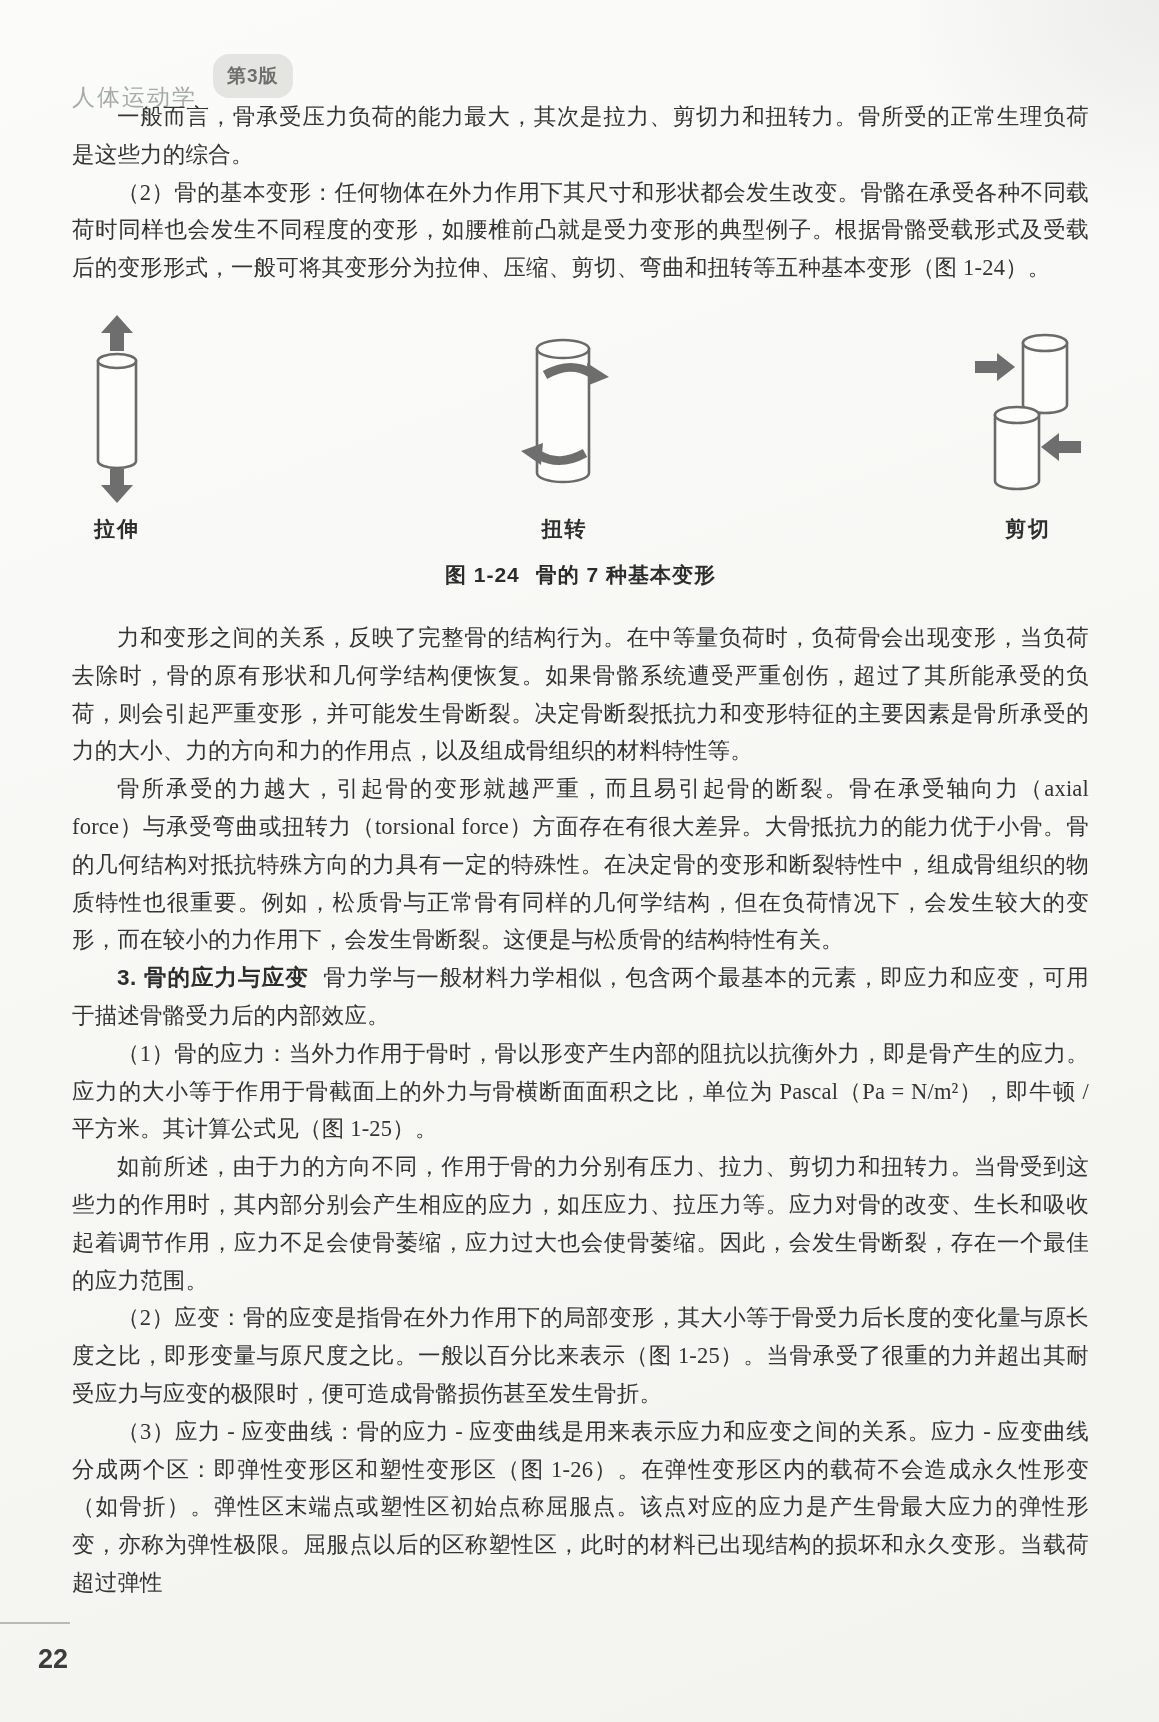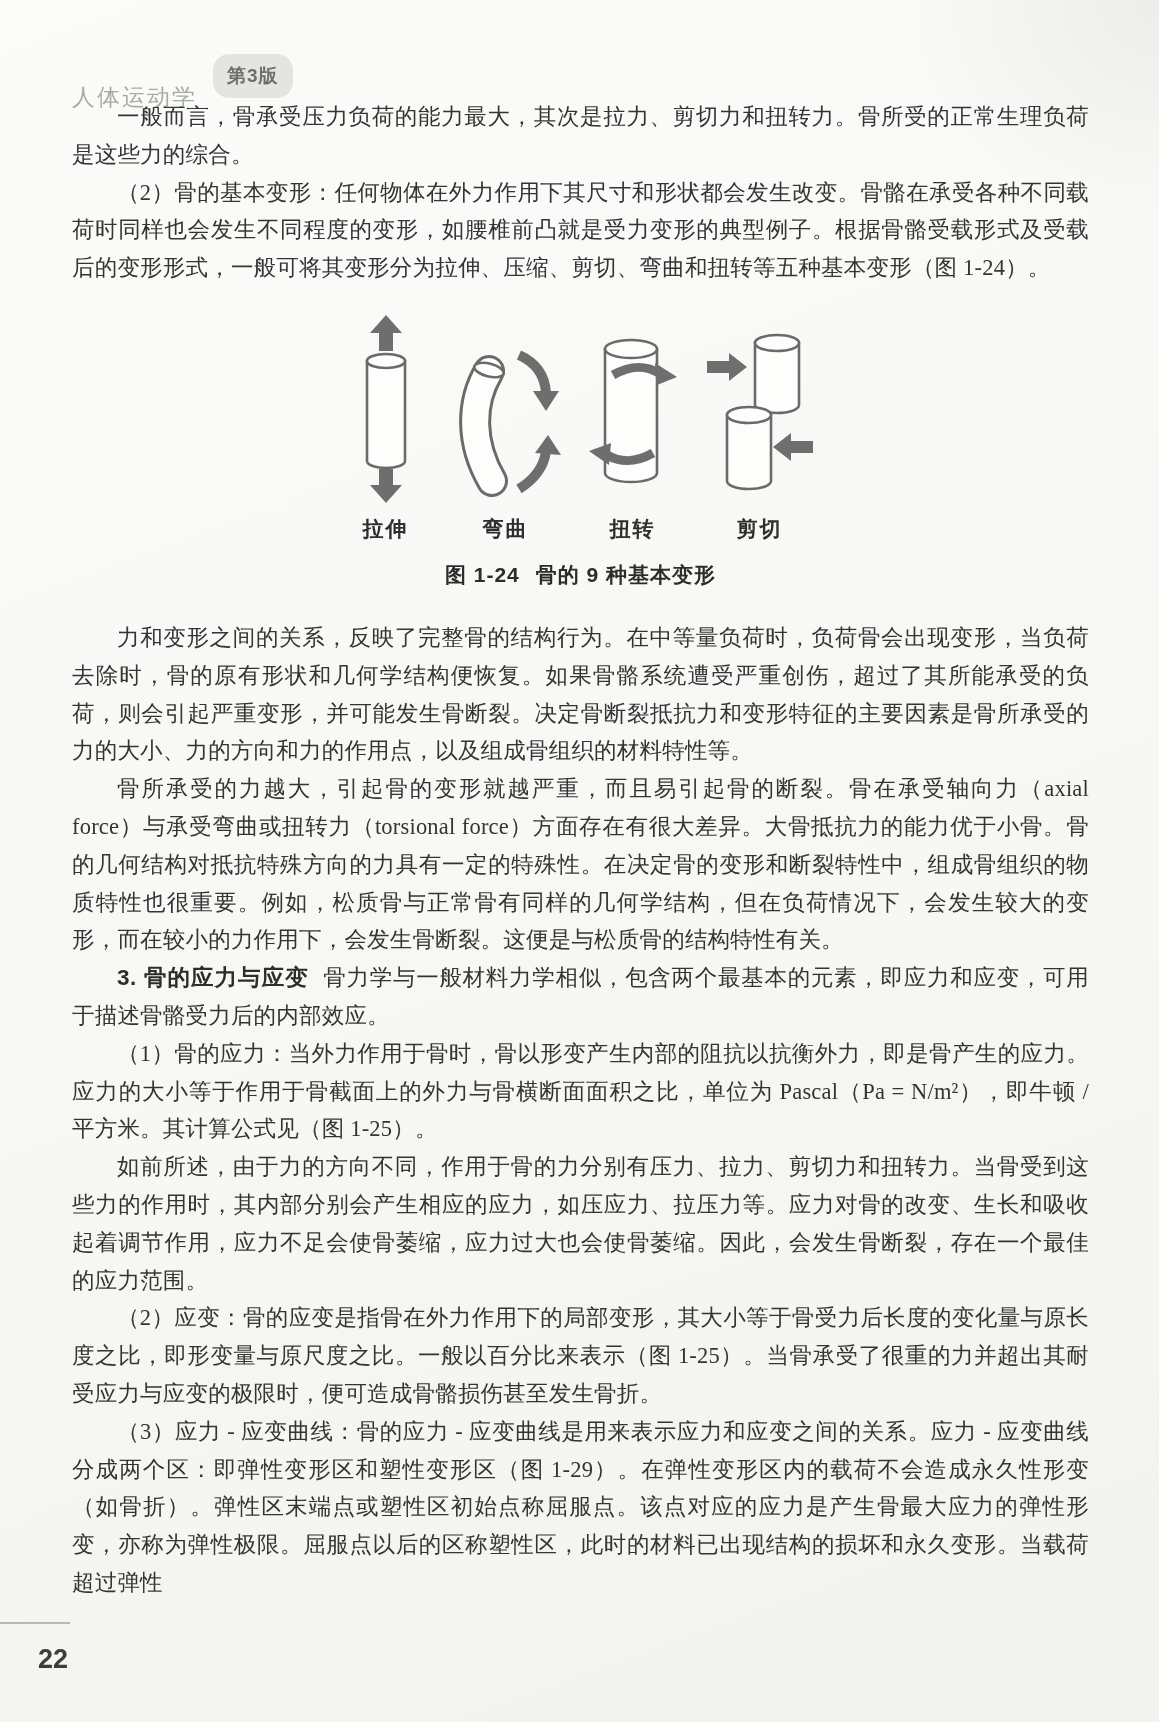--- a/index.html
+++ b/index.html
@@ -70,21 +70,21 @@
     letter-spacing: 0.5px;
   }
 
   
   .figure {
     margin: 26px 0 30px 0;
     text-align: center;
   }
   .fig-row {
     display: flex;
-    justify-content: center;
+    justify-content: space-between;
     align-items: flex-end;
     gap: 14px;
   }
   .fig-cell {
     display: flex;
     flex-direction: column;
     align-items: center;
     justify-content: flex-end;
   }
   .fig-label {
@@ -148,32 +148,20 @@
           <svg width="90" height="192" viewBox="0 0 90 192">
             <polygon class="arr" points="45,2 61,20 52,20 52,38 38,38 38,20 29,20"></polygon>
             <path class="cyl" d="M26 48 L26 148 A19 7 0 0 0 64 148 L64 48 Z"></path>
             <ellipse class="cyl" cx="45" cy="48" rx="19" ry="7"></ellipse>
             <polygon class="arr" points="45,190 29,172 38,172 38,156 52,156 52,172 61,172"></polygon>
           </svg>
           <div class="fig-label">拉伸</div>
         </div>
 
 
-        <div class="fig-cell">
-          <svg width="122" height="160" viewBox="0 0 122 160">
-            <path class="tube-outer" stroke-width="32" d="M44 26 C 25 58, 25 98, 47 136"></path>
-            <path class="tube-inner" stroke-width="26" d="M44 26 C 25 58, 25 98, 47 136"></path>
-            <ellipse class="cyl" cx="44" cy="25" rx="15" ry="6.5" transform="rotate(14 44 25)"></ellipse>
-            <path class="arrline" stroke-width="10" d="M74 10 C 92 18, 100 32, 101 48"></path>
-            <polygon class="arr" points="101,66 88,46 114,46"></polygon>
-            <path class="arrline" stroke-width="10" d="M101 106 C 99 122, 90 134, 74 144"></path>
-            <polygon class="arr" points="103,90 90,108 116,110"></polygon>
-          </svg>
-          <div class="fig-label">弯曲</div>
-        </div>
 
         <div class="fig-cell">
           <svg width="104" height="182" viewBox="0 0 104 182">
             <path class="cyl" d="M24 26 L24 150 A26 9 0 0 0 76 150 L76 26 Z"></path>
             <ellipse class="cyl" cx="50" cy="26" rx="26" ry="9"></ellipse>
             <path class="arrline" stroke-width="9" d="M32 52 C 50 42, 64 42, 78 50"></path>
             <polygon class="arr" points="96,54 74,40 76,62"></polygon>
             <path class="arrline" stroke-width="9" d="M72 130 C 54 140, 40 140, 26 132"></path>
             <polygon class="arr" points="8,128 30,120 28,142"></polygon>
           </svg>
@@ -187,30 +175,30 @@
             <path class="cyl" d="M28 102 L28 168 A22 8 0 0 0 72 168 L72 102 Z"></path>
             <ellipse class="cyl" cx="50" cy="102" rx="22" ry="8"></ellipse>
             <polygon class="arr" points="8,48 30,48 30,40 48,54 30,68 30,60 8,60"></polygon>
             <polygon class="arr" points="114,128 92,128 92,120 74,134 92,148 92,140 114,140"></polygon>
           </svg>
           <div class="fig-label">剪切</div>
         </div>
 
       </div>
       <div class="fig-caption">
-        <span class="cap-num">图 1-24</span><span class="cap-text">骨的 9 种基本变形</span>
+        <span class="cap-num">图 1-24</span><span class="cap-text">骨的 7 种基本变形</span>
       </div>
     </div>
 
     <p>力和变形之间的关系，反映了完整骨的结构行为。在中等量负荷时，负荷骨会出现变形，当负荷去除时，骨的原有形状和几何学结构便恢复。如果骨骼系统遭受严重创伤，超过了其所能承受的负荷，则会引起严重变形，并可能发生骨断裂。决定骨断裂抵抗力和变形特征的主要因素是骨所承受的力的大小、力的方向和力的作用点，以及组成骨组织的材料特性等。</p>
     <p>骨所承受的力越大，引起骨的变形就越严重，而且易引起骨的断裂。骨在承受轴向力（axial force）与承受弯曲或扭转力（torsional force）方面存在有很大差异。大骨抵抗力的能力优于小骨。骨的几何结构对抵抗特殊方向的力具有一定的特殊性。在决定骨的变形和断裂特性中，组成骨组织的物质特性也很重要。例如，松质骨与正常骨有同样的几何学结构，但在负荷情况下，会发生较大的变形，而在较小的力作用下，会发生骨断裂。这便是与松质骨的结构特性有关。</p>
     <p><strong class="inline-heading">3. 骨的应力与应变</strong><span>骨力学与一般材料力学相似，包含两个最基本的元素，即应力和应变，可用于描述骨骼受力后的内部效应。</span></p>
     <p>（1）骨的应力：当外力作用于骨时，骨以形变产生内部的阻抗以抗衡外力，即是骨产生的应力。应力的大小等于作用于骨截面上的外力与骨横断面面积之比，单位为 Pascal（Pa = N/m²），即牛顿 / 平方米。其计算公式见（图 1-25）。</p>
     <p>如前所述，由于力的方向不同，作用于骨的力分别有压力、拉力、剪切力和扭转力。当骨受到这些力的作用时，其内部分别会产生相应的应力，如压应力、拉压力等。应力对骨的改变、生长和吸收起着调节作用，应力不足会使骨萎缩，应力过大也会使骨萎缩。因此，会发生骨断裂，存在一个最佳的应力范围。</p>
     <p>（2）应变：骨的应变是指骨在外力作用下的局部变形，其大小等于骨受力后长度的变化量与原长度之比，即形变量与原尺度之比。一般以百分比来表示（图 1-25）。当骨承受了很重的力并超出其耐受应力与应变的极限时，便可造成骨骼损伤甚至发生骨折。</p>
-    <p>（3）应力 - 应变曲线：骨的应力 - 应变曲线是用来表示应力和应变之间的关系。应力 - 应变曲线分成两个区：即弹性变形区和塑性变形区（图 1-29）。在弹性变形区内的载荷不会造成永久性形变（如骨折）。弹性区末端点或塑性区初始点称屈服点。该点对应的应力是产生骨最大应力的弹性形变，亦称为弹性极限。屈服点以后的区称塑性区，此时的材料已出现结构的损坏和永久变形。当载荷超过弹性</p>
+    <p>（3）应力 - 应变曲线：骨的应力 - 应变曲线是用来表示应力和应变之间的关系。应力 - 应变曲线分成两个区：即弹性变形区和塑性变形区（图 1-26）。在弹性变形区内的载荷不会造成永久性形变（如骨折）。弹性区末端点或塑性区初始点称屈服点。该点对应的应力是产生骨最大应力的弹性形变，亦称为弹性极限。屈服点以后的区称塑性区，此时的材料已出现结构的损坏和永久变形。当载荷超过弹性</p>
 
   </div>
 
   <div class="margin-rule"></div>
   <div class="page-number">22</div>
 
 </div>
 
 </body></html>

